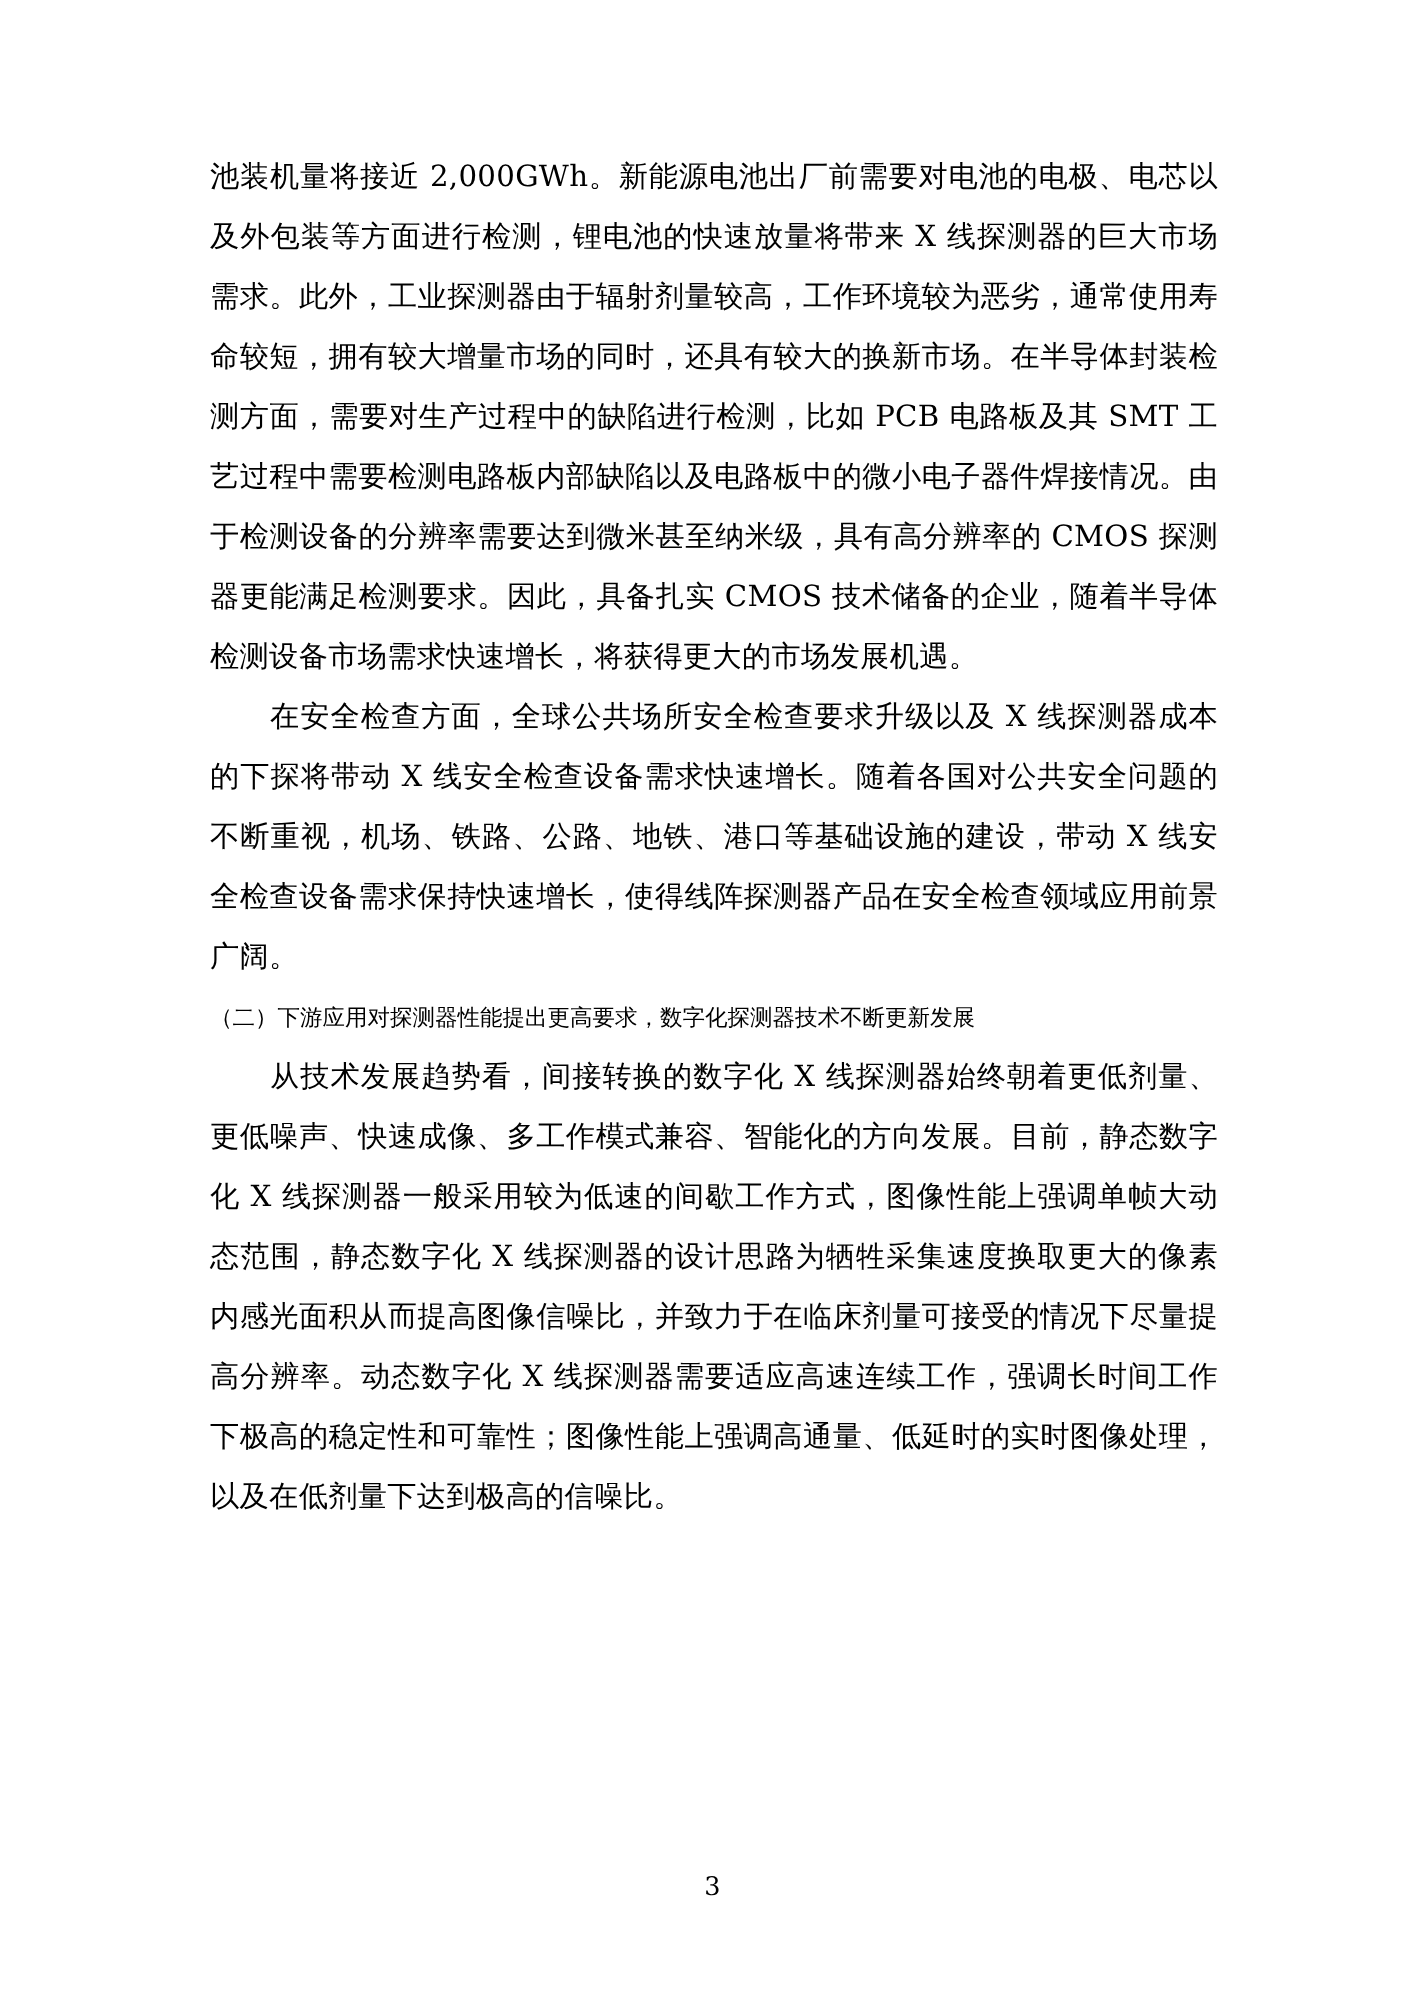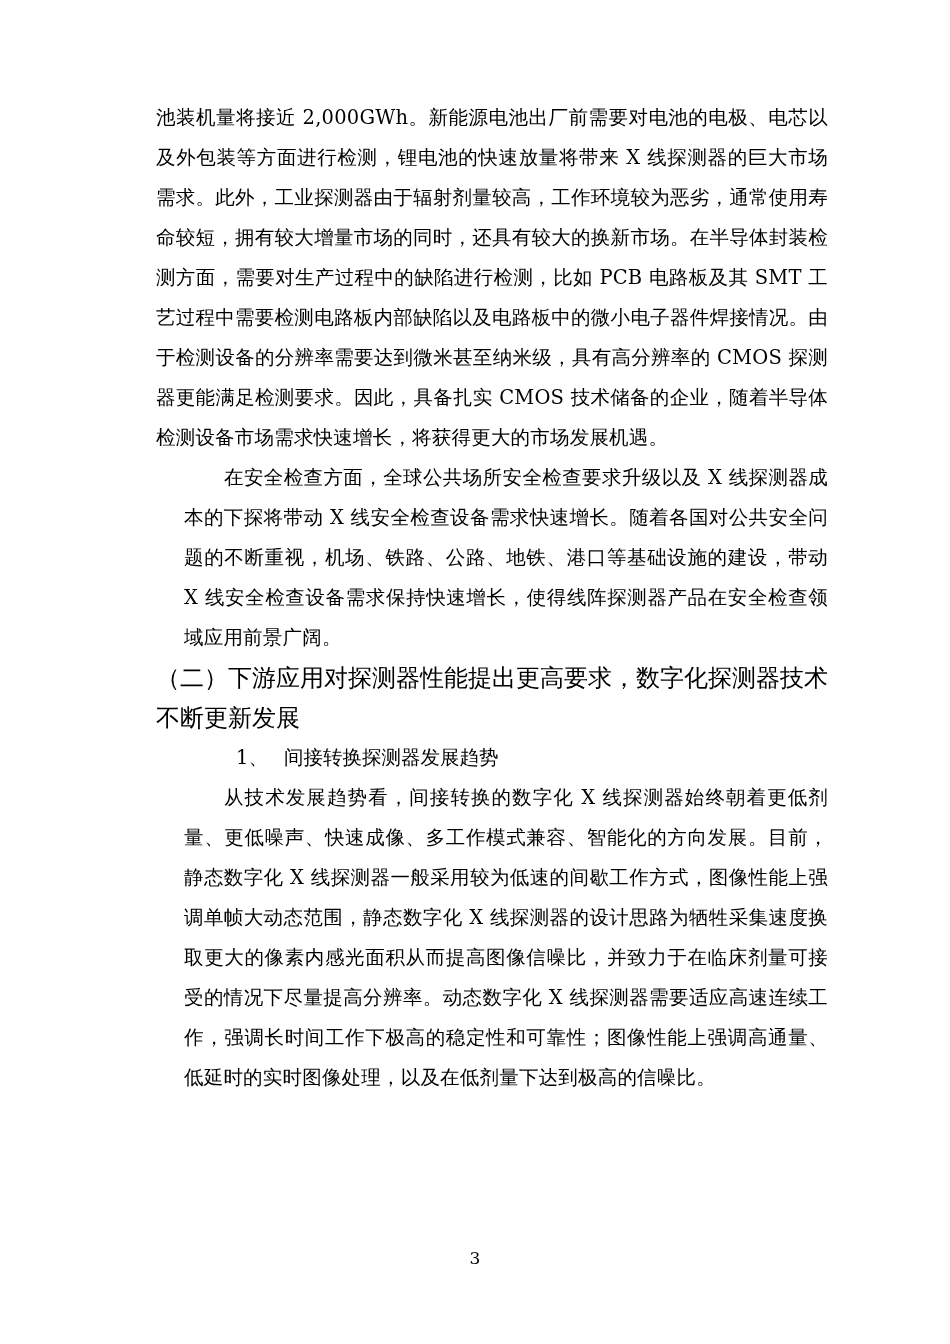--- a/index.html
+++ b/index.html
@@ -14,42 +14,41 @@
   .page {
     position: relative;
     width: 950px;
     height: 1344px;
     background: #ffffff;
     box-sizing: border-box;
     overflow: hidden;
   }
   .content {
     position: absolute;
-    left: 156px;
+    left: 140px;
     top: 98px;
     width: 672px;
   }
   p.para {
     margin: 0 0 0 0;
     font-size: 19.5px;
     line-height: 40px;
     text-align: justify;
     text-justify: inter-ideograph;
     letter-spacing: 0.2px;
   }
   p.indent2 {
     text-indent: 40px;
-    margin-left: 28px;
   }
   p.indent1 {
     text-indent: 0px;
   }
   .heading {
     margin: 0;
-    font-size: 24px;
+    font-size: 15px;
     line-height: 40px;
     text-align: justify;
   }
   .numbered {
     margin: 0;
     font-size: 19.5px;
     line-height: 40px;
     text-indent: 40px;
   }
   .numbered .numlabel {
@@ -73,21 +72,20 @@
 
   <div class="content">
 
     <p class="para indent1">池装机量将接近 2,000GWh。新能源电池出厂前需要对电池的电极、电芯以及外包装等方面进行检测，锂电池的快速放量将带来 X 线探测器的巨大市场需求。此外，工业探测器由于辐射剂量较高，工作环境较为恶劣，通常使用寿命较短，拥有较大增量市场的同时，还具有较大的换新市场。在半导体封装检测方面，需要对生产过程中的缺陷进行检测，比如 PCB 电路板及其 SMT 工艺过程中需要检测电路板内部缺陷以及电路板中的微小电子器件焊接情况。由于检测设备的分辨率需要达到微米甚至纳米级，具有高分辨率的 CMOS 探测器更能满足检测要求。因此，具备扎实 CMOS 技术储备的企业，随着半导体检测设备市场需求快速增长，将获得更大的市场发展机遇。</p>
 
     <p class="para indent2">在安全检查方面，全球公共场所安全检查要求升级以及 X 线探测器成本的下探将带动 X 线安全检查设备需求快速增长。随着各国对公共安全问题的不断重视，机场、铁路、公路、地铁、港口等基础设施的建设，带动 X 线安全检查设备需求保持快速增长，使得线阵探测器产品在安全检查领域应用前景广阔。</p>
 
     <p class="heading">（二）下游应用对探测器性能提出更高要求，数字化探测器技术不断更新发展</p>
 
 
-    <p class="numbered"><span class="numlabel">1、</span><span>间接转换探测器发展趋势</span></p>
 
     <p class="para indent2">从技术发展趋势看，间接转换的数字化 X 线探测器始终朝着更低剂量、更低噪声、快速成像、多工作模式兼容、智能化的方向发展。目前，静态数字化 X 线探测器一般采用较为低速的间歇工作方式，图像性能上强调单帧大动态范围，静态数字化 X 线探测器的设计思路为牺牲采集速度换取更大的像素内感光面积从而提高图像信噪比，并致力于在临床剂量可接受的情况下尽量提高分辨率。动态数字化 X 线探测器需要适应高速连续工作，强调长时间工作下极高的稳定性和可靠性；图像性能上强调高通量、低延时的实时图像处理，以及在低剂量下达到极高的信噪比。</p>
 
   </div>
 
   <div class="pagenum">3</div>
 
 </div>
 
 </body></html>

